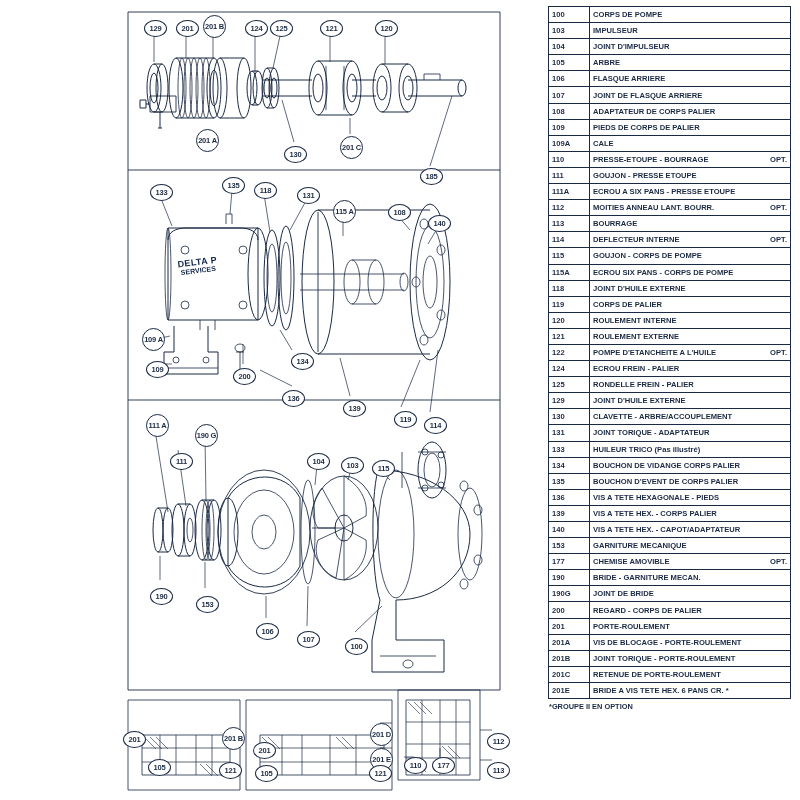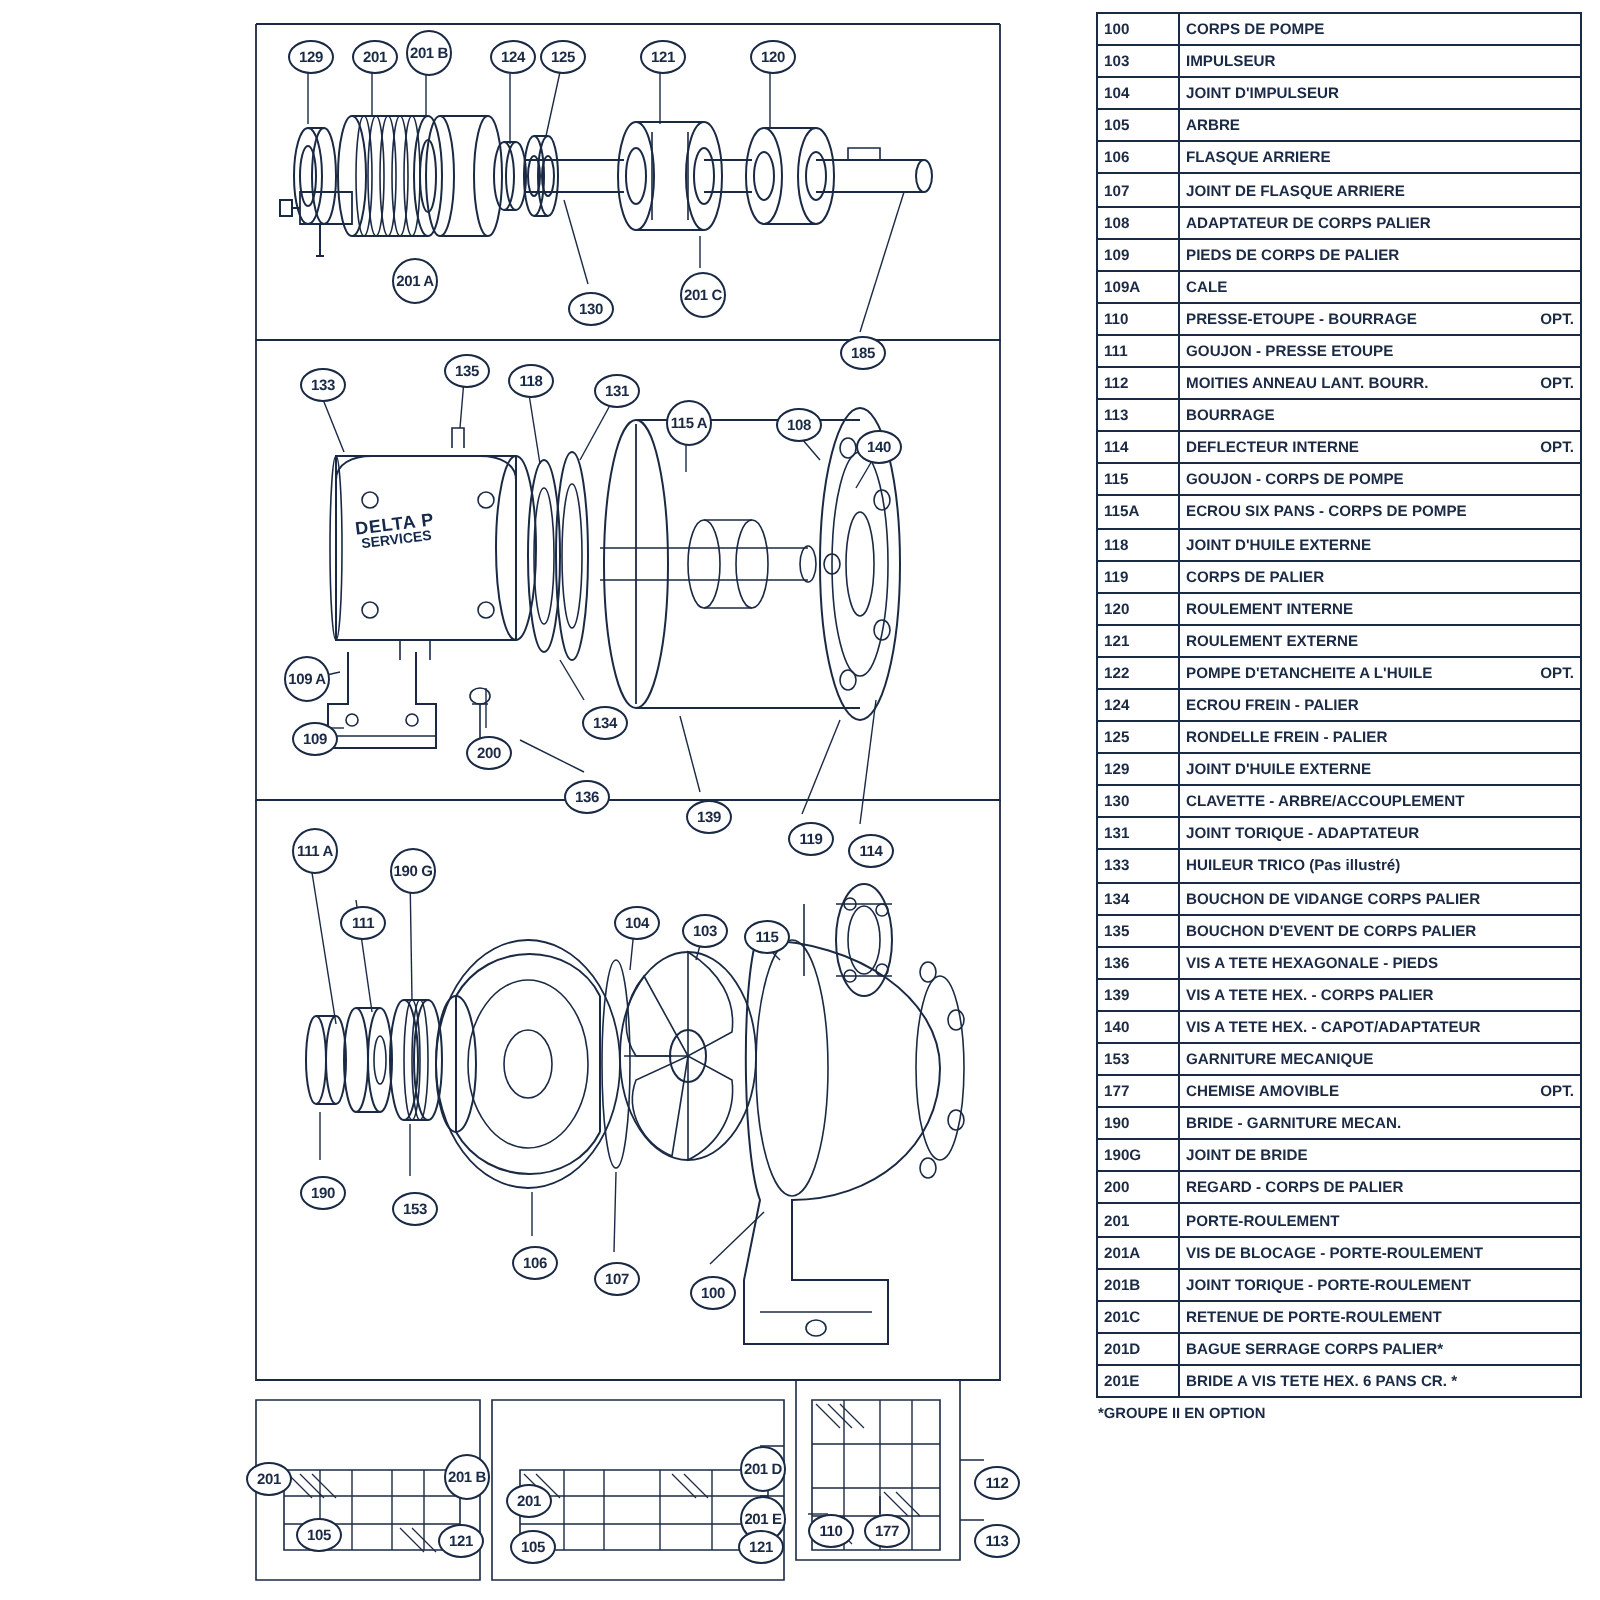--- a/index.html
+++ b/index.html
@@ -528,20 +528,24 @@
           </tr>
           <tr>
             <td class="art">110</td>
             <td><span>PRESSE-ETOUPE - BOURRAGE</span><span class="opt">OPT.</span></td>
           </tr>
           <tr>
             <td class="art">111</td>
             <td><span>GOUJON - PRESSE ETOUPE</span></td>
           </tr>
           <tr>
+            <td class="art">111A</td>
+            <td><span>ECROU A SIX PANS - PRESSE ETOUPE</span></td>
+          </tr>
+          <tr>
             <td class="art">112</td>
             <td><span>MOITIES ANNEAU LANT. BOURR.</span><span class="opt">OPT.</span></td>
           </tr>
           <tr>
             <td class="art">113</td>
             <td><span>BOURRAGE</span></td>
           </tr>
           <tr>
             <td class="art">114</td>
             <td><span>DEFLECTEUR INTERNE</span><span class="opt">OPT.</span></td>
@@ -646,24 +650,20 @@
             <td class="art">201A</td>
             <td><span>VIS DE BLOCAGE - PORTE-ROULEMENT</span></td>
           </tr>
           <tr>
             <td class="art">201B</td>
             <td><span>JOINT TORIQUE - PORTE-ROULEMENT</span></td>
           </tr>
           <tr>
             <td class="art">201C</td>
             <td><span>RETENUE DE PORTE-ROULEMENT</span></td>
-          </tr>
-          <tr>
-            <td class="art">201D</td>
-            <td><span>BAGUE SERRAGE CORPS PALIER*</span></td>
           </tr>
           <tr>
             <td class="art">201E</td>
             <td><span>BRIDE A VIS TETE HEX. 6 PANS CR. *</span></td>
           </tr>
         </tbody>
     </table>
     <div class="footnote">*GROUPE II EN OPTION</div>
   </div>
 </div>

